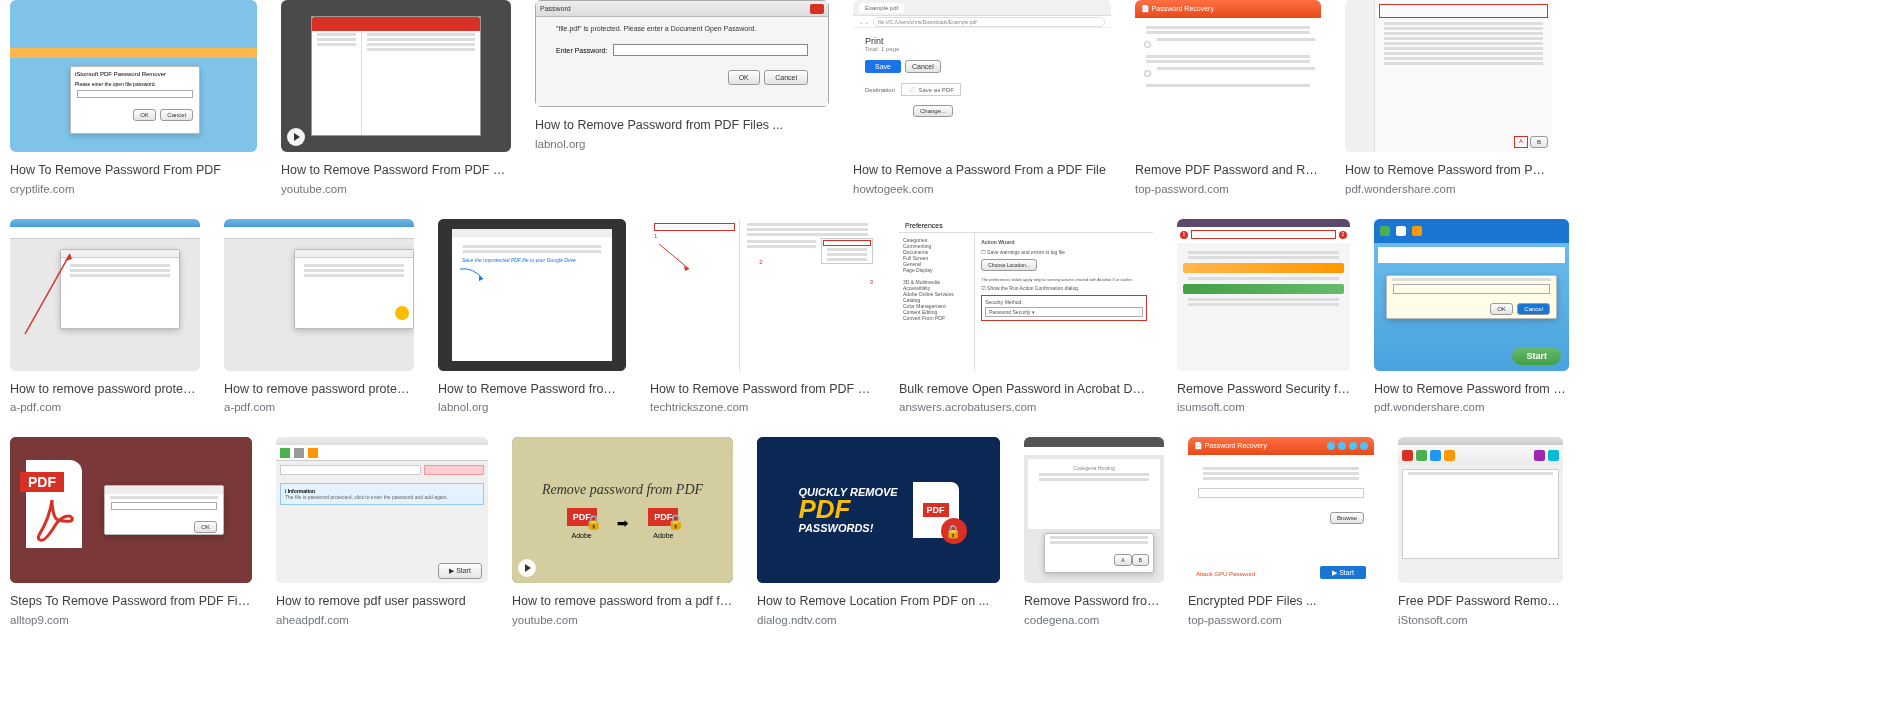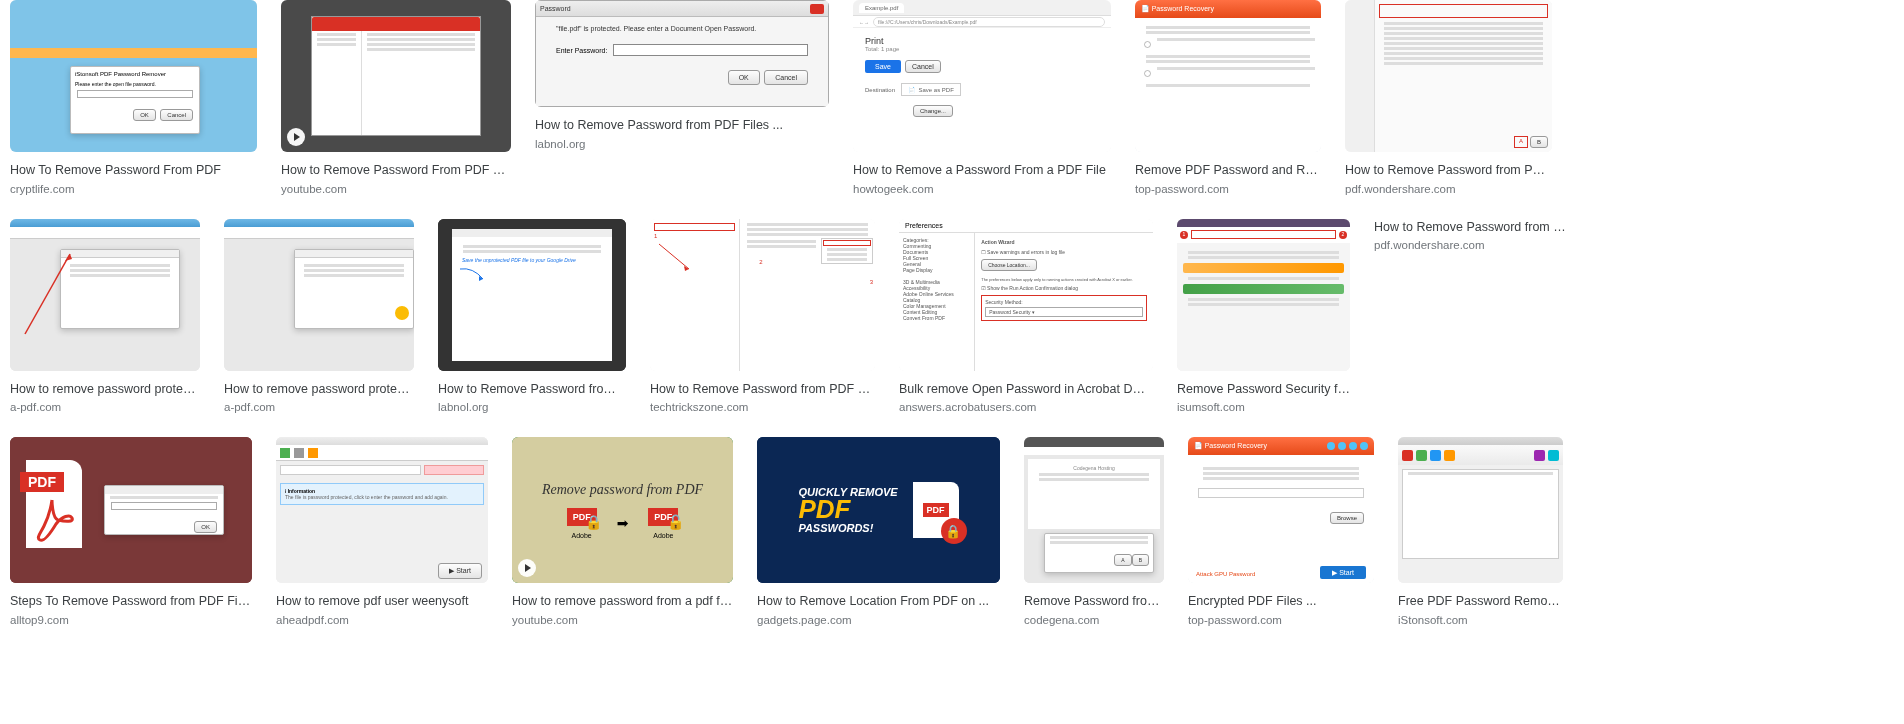--- a/index.html
+++ b/index.html
@@ -318,20 +318,38 @@
         <div class="line"></div>
                 <div class="line"></div>
               </div>
       </div>
           </div>
         </div>
         <div class="title">Remove Password Security from P...</div>
         <div class="source">isumsoft.com</div>
       </div>
       <div class="card" style="width: 195px;">
+        <div class="thumb" style="width: 195px; height: 152px;">
+          <div class="mock" style="background: rgb(74, 163, 221);">
+            <div style="position:absolute;inset:0;background:linear-gradient(#6ec0ee,#4aa3dd);">
+        <div style="height:24px;background:#1976d2;display:flex;align-items:center;gap:6px;padding:0 6px;">
+          <span style="width:10px;height:10px;background:#4caf50;border-radius:2px;"></span>
+          <span style="width:10px;height:10px;background:#fff;border-radius:2px;"></span>
+          <span style="width:10px;height:10px;background:#ff9800;border-radius:2px;"></span>
+        </div>
+        <div style="background:#fff;margin:4px;height:16px;"></div>
+        <div class="win" style="top:56px;left:12px;right:12px;height:44px;background:#fffde7;">
+          <div class="line"></div>
+          <div style="border:1px solid #aaa;height:10px;margin:3px 6px;"></div>
+          <div style="text-align:right;padding:0 6px;"><span class="btn" style="font-size:6px;">OK</span> <span class="btn" style="font-size:6px;background:#1976d2;color:#fff;">Cancel</span></div>
+        </div>
+        <div style="position:absolute;bottom:6px;right:8px;background:linear-gradient(#66bb6a,#43a047);color:#fff;font-size:9px;font-weight:bold;padding:4px 14px;border-radius:10px;">Start</div>
+      </div>
+          </div>
+        </div>
         <div class="title">How to Remove Password from PDF File ...</div>
         <div class="source">pdf.wondershare.com</div>
       </div>
     </div>
     <div class="row">
       <div class="card" style="width: 242px;">
         <div class="thumb" style="width: 242px; height: 146px;">
           <div class="mock" style="background: rgb(122, 56, 56);">
             <div style="position:absolute;inset:0;background:#7a3838;display:flex;align-items:center;">
         <div style="position:relative;width:80px;height:100px;margin-left:10px;">
@@ -372,21 +390,21 @@
                 </div>
           <div style="margin-top:8px;background:#e3f2fd;border:1px solid #90caf9;padding:4px;font-size:5px;">
             <b>ℹ Information</b><br>
             <span style="color:#666;">The file is password protected, click to enter the password and add again.</span>
           </div>
         </div>
         <div style="position:absolute;bottom:4px;right:6px;"><span class="btn" style="font-size:7px;padding:3px 10px;">▶ Start</span></div>
       </div>
           </div>
         </div>
-        <div class="title">How to remove pdf user weenysoft</div>
+        <div class="title">How to remove pdf user password</div>
         <div class="source">aheadpdf.com</div>
       </div>
       <div class="card" style="width: 221px;">
         <div class="thumb" style="width: 221px; height: 146px;">
           <div class="mock" style="background: #15803d;">
             <div style="position:absolute;inset:0;background:#d4cda0;display:flex;flex-direction:column;align-items:center;justify-content:center;">
         <div style="font-family:serif;font-size:14px;font-style:italic;color:#333;margin-bottom:10px;">Remove password from PDF</div>
         <div style="display:flex;gap:20px;align-items:center;">
           <div style="text-align:center;">
             <div style="position:relative;">
@@ -423,21 +441,21 @@
         <div style="position:relative;">
           <div style="width:46px;height:56px;background:#fff;border-radius:0 8px 0 0;display:flex;align-items:center;justify-content:center;">
                   <div style="background:#d93025;color:#fff;font-size:9px;font-weight:bold;padding:2px 4px;">PDF</div>
                 </div>
           <div style="position:absolute;bottom:-6px;right:-8px;width:26px;height:26px;background:#d93025;border-radius:50%;display:flex;align-items:center;justify-content:center;color:#fff;font-size:13px;">🔒</div>
         </div>
       </div>
           </div>
         </div>
         <div class="title">How to Remove Location From PDF on ...</div>
-        <div class="source">gadgets.page.com</div>
+        <div class="source">dialog.ndtv.com</div>
       </div>
       <div class="card" style="width: 140px;">
         <div class="thumb" style="width: 140px; height: 146px;">
           <div class="mock" style="background: rgb(232, 232, 232);">
             <div style="position:absolute;inset:0;background:#e8e8e8;">
         <div style="height:10px;background:#555;"></div>
         <div style="height:8px;background:#fff;"></div>
         <div style="padding:6px;background:#fff;margin:4px;height:70px;">
           <div style="font-size:5px;text-align:center;color:#888;">Codegena Hosting</div>
           <div class="line"></div>

